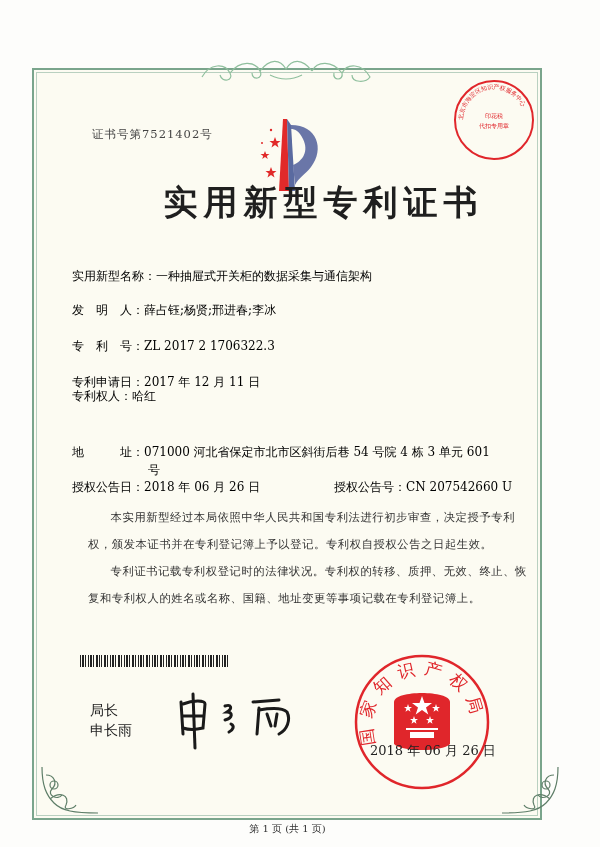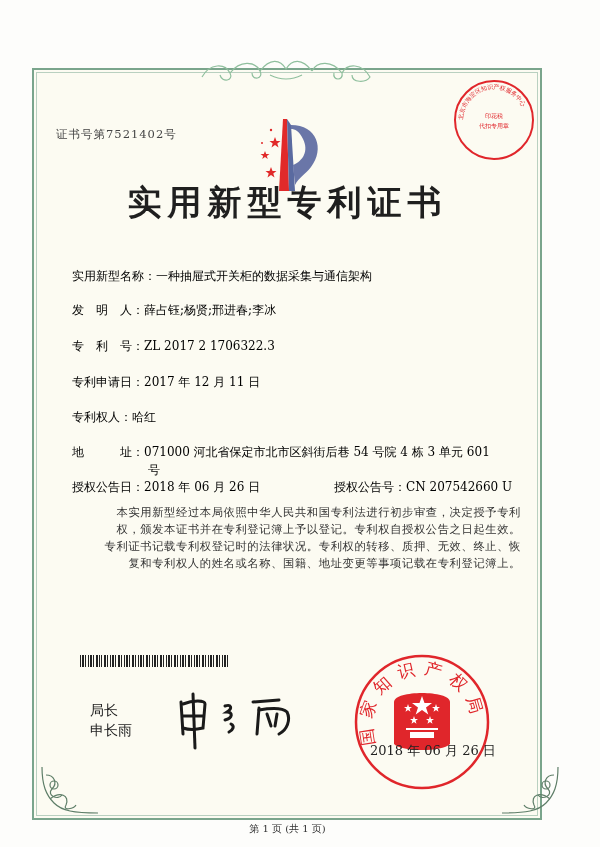--- a/index.html
+++ b/index.html
@@ -21,42 +21,42 @@
     position:absolute; left:36px; top:72px; width:500px; height:742px;
     border:1px solid #b9d0c0;
   }
   .ornament-top {
     position:absolute; left:200px; top:55px; width:172px; height:30px;
   }
   .corner { position:absolute; width:60px; height:50px; }
   .corner.bl { left:40px; top:765px; }
   .corner.br { left:500px; top:765px; }
 
-  .text { position:absolute; white-space:nowrap; font-size:12px; }
+  .text { position:absolute; white-space:nowrap; font-size:12px;margin-left:36px; }
   .cert-no { left:56px; top:127px; font-size:11.5px; letter-spacing:1px; color:#444; }
 
   .logo { position:absolute; left:245px; top:115px; width:80px; height:80px; }
 
   .seal-top { position:absolute; left:452px; top:78px; width:84px; height:84px; }
 
   .title { left:0; width:575px; text-align:center; top:180px; font-size:34px; letter-spacing:6px; color:#1f1f1f; font-family:"DejaVu Sans", sans-serif; font-weight:700;}
 
   .field { position:absolute; left:72px; font-size:12px; color:#000000; white-space:nowrap;}
   .field .lbl { display:inline-block; }
   .f1 { top:268px; }
   .f2 { top:302px; }
   .f3 { top:338px; }
   .f4 { top:374px;text-align:center; }
-  .f5 { top:409px; }
+  .f5 { top:388px; }
   .f6 { top:444px; }
   .f6b { top:462px; left:148px; }
   .f7 { top:479px; }
   .f8 { top:479px; left:334px; }
 
-  .para { position:absolute; left:76px; width:445px; font-size:11.3px; line-height:17px; color:#333; letter-spacing:0.6px;text-align:right; }
+  .para { position:absolute; left:88px; width:445px; font-size:11.3px; line-height:27px; color:#333; letter-spacing:0.6px; }
   .para p { margin:0; text-indent:2em; }
   .p1 { top:504px; }
 
   .barcode { position:absolute; left:80px; top:655px; width:148px; height:12px; }
   .sig-lbl { position:absolute; left:90px; font-size:14px; font-family:Liberation Sans, sans-serif; color:#222; }
   .sig-l1 { top:702px; }
   .sig-l2 { top:722px; }
   .signature { position:absolute; left:175px; top:690px; width:130px; height:60px; }
 
   .seal-main { position:absolute; left:352px; top:652px; width:140px; height:140px; }

